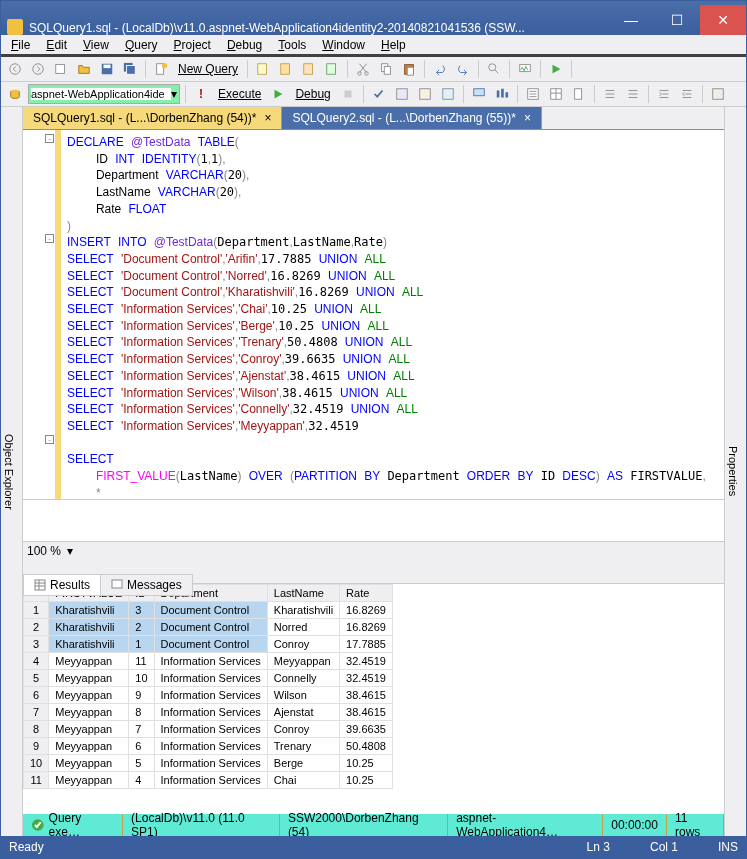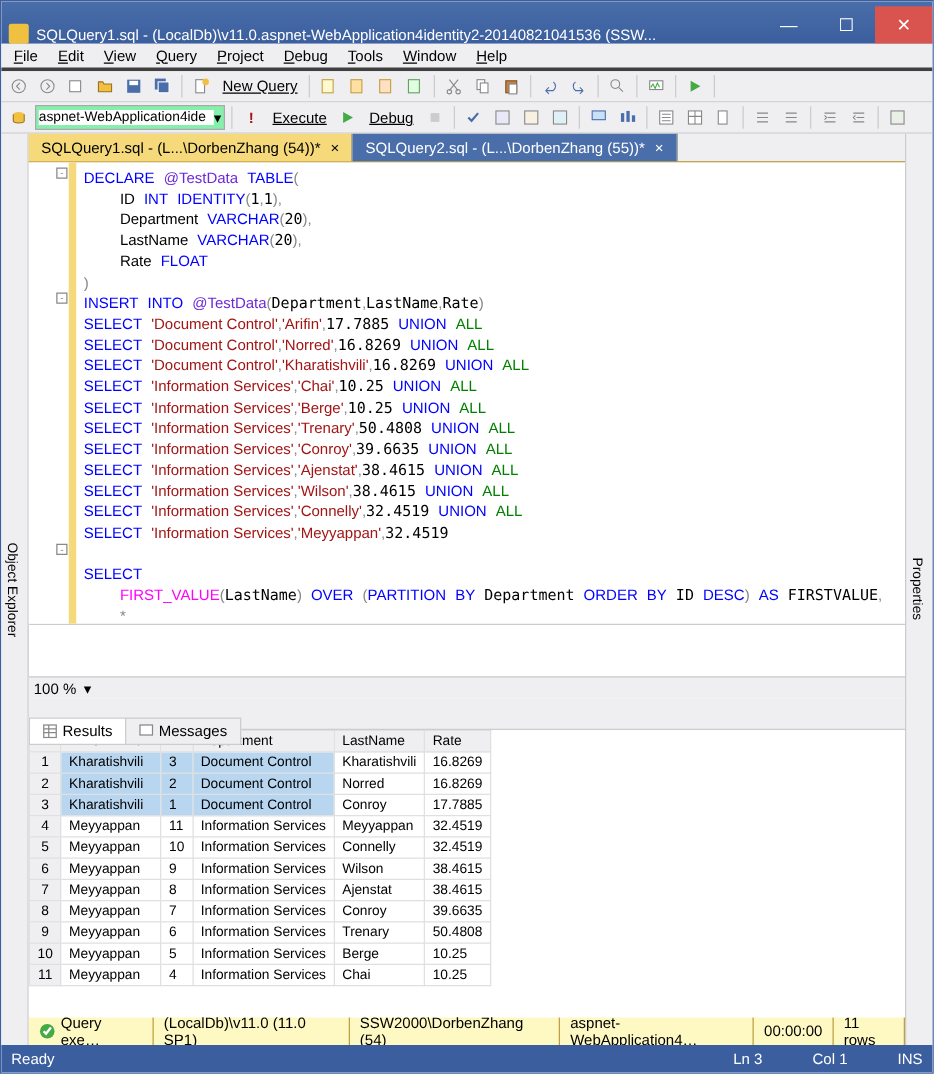--- a/index.html
+++ b/index.html
@@ -43,21 +43,21 @@
 .zoom .sb { flex:1; }
 .rtabs { display:flex; background:#efeff2; border-bottom:1px solid #ccc; padding-top:2px; }
 .rtab { padding:3px 10px; border:1px solid #ccc; background:#fff; margin-right:-1px; display:flex; align-items:center; gap:4px; font-size:11px; position:relative; top:13px; }
 .rtab.inact { background:#efeff2; }
 .grid { flex:1; overflow:auto; background:#fff; }
 table { border-collapse:collapse; }
 th,td { border:1px solid #e0e0e0; padding:2px 6px; font-size:11px; text-align:left; white-space:nowrap; }
 th { background:#efeff2; font-weight:normal; }
 td.rownum { background:#efeff2; text-align:center; }
 tr.hl td.cell { background:#b8d6f0; }
-.statusbar { height:22px; background:#fef9c3; display:flex; align-items:flex-start; font-size:11px; }
+.statusbar { height:22px; background:#5eead4; display:flex; align-items:flex-start; font-size:11px; }
 .statusbar .cell { padding:0 8px; border-right:1px solid #c0a040; height:100%; display:flex; align-items:center; gap:4px; }
 .bottombar { height:22px; background:#3b5e9e; color:#fff; display:flex; align-items:center; font-size:11px; padding:0 8px; }
 .bottombar .sp { flex:1; }
 .bottombar span { margin-right:40px; }
 </style>
 </head>
 <body>
 
 <div class="titlebar">
   <div class="icon"></div>

